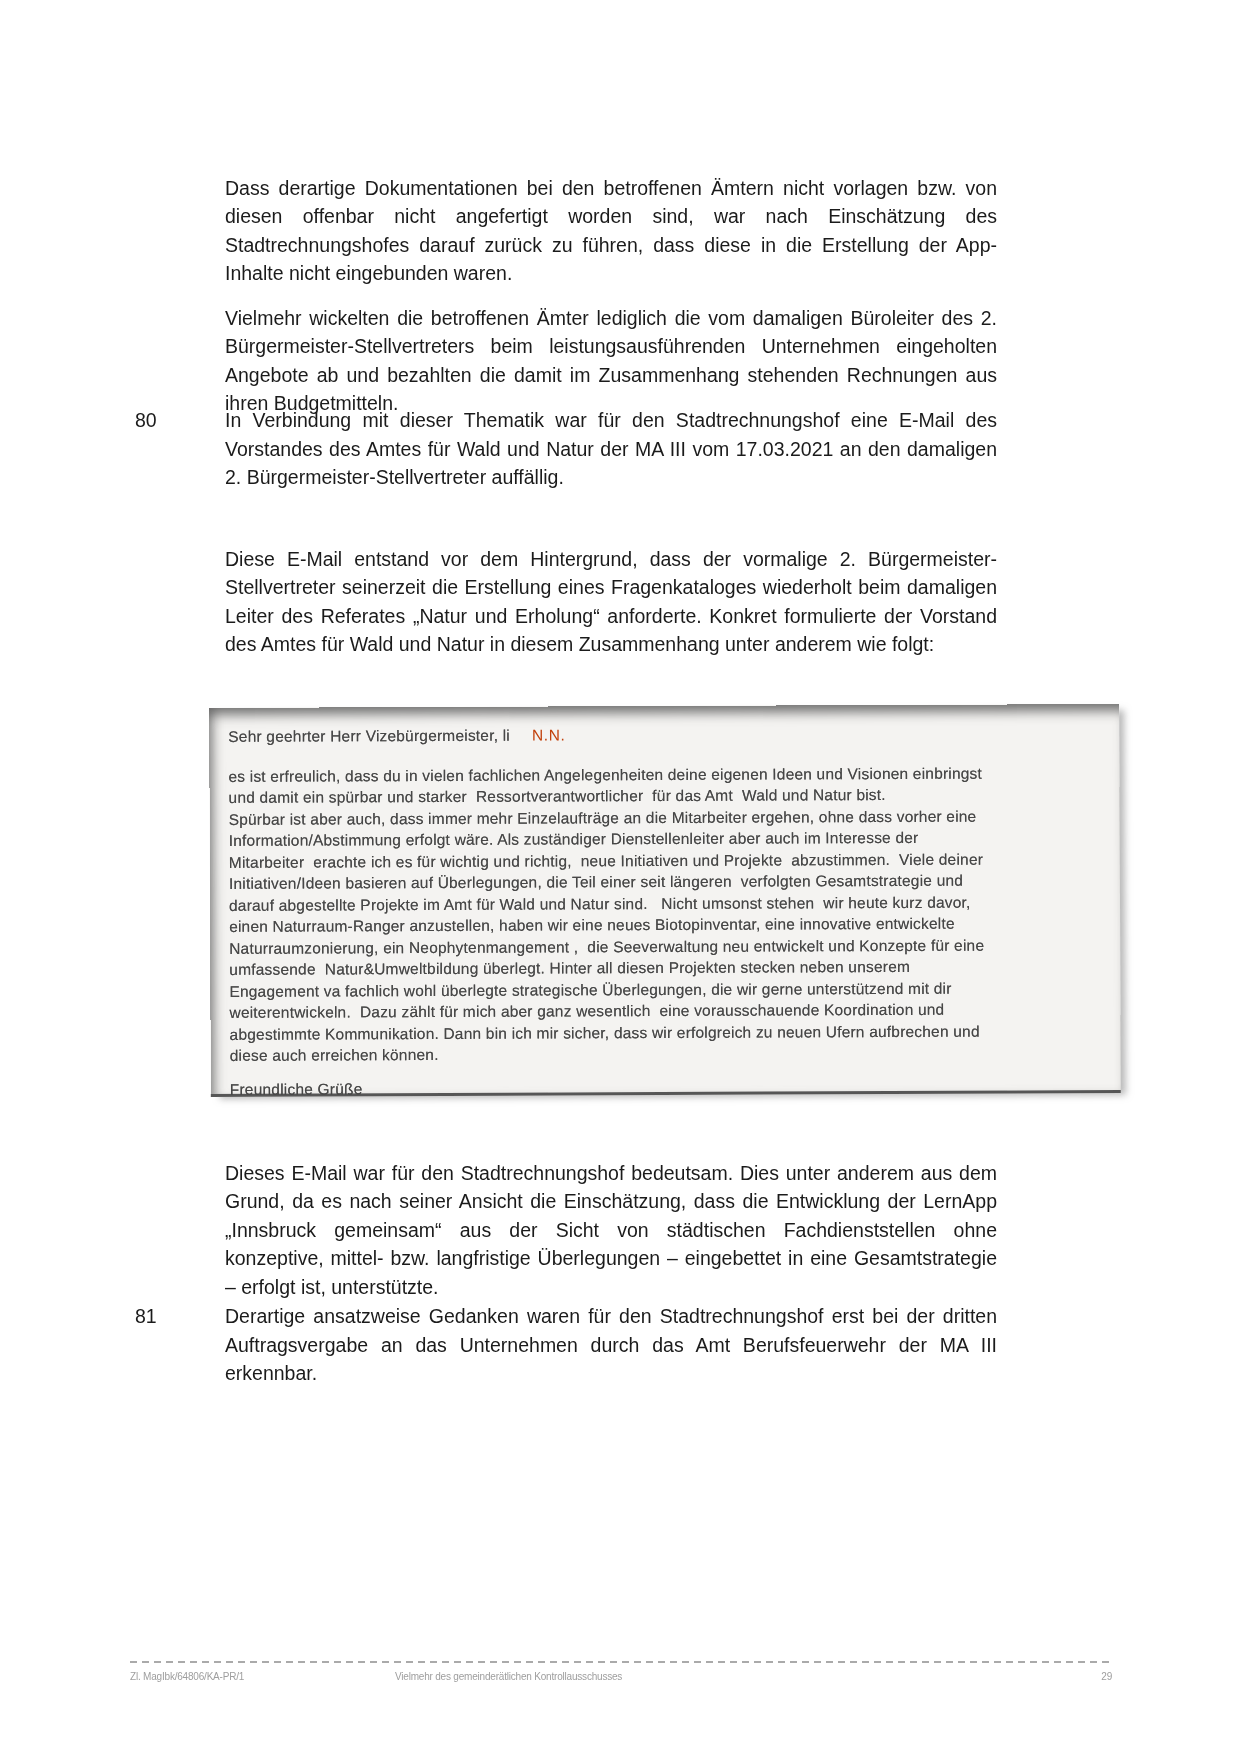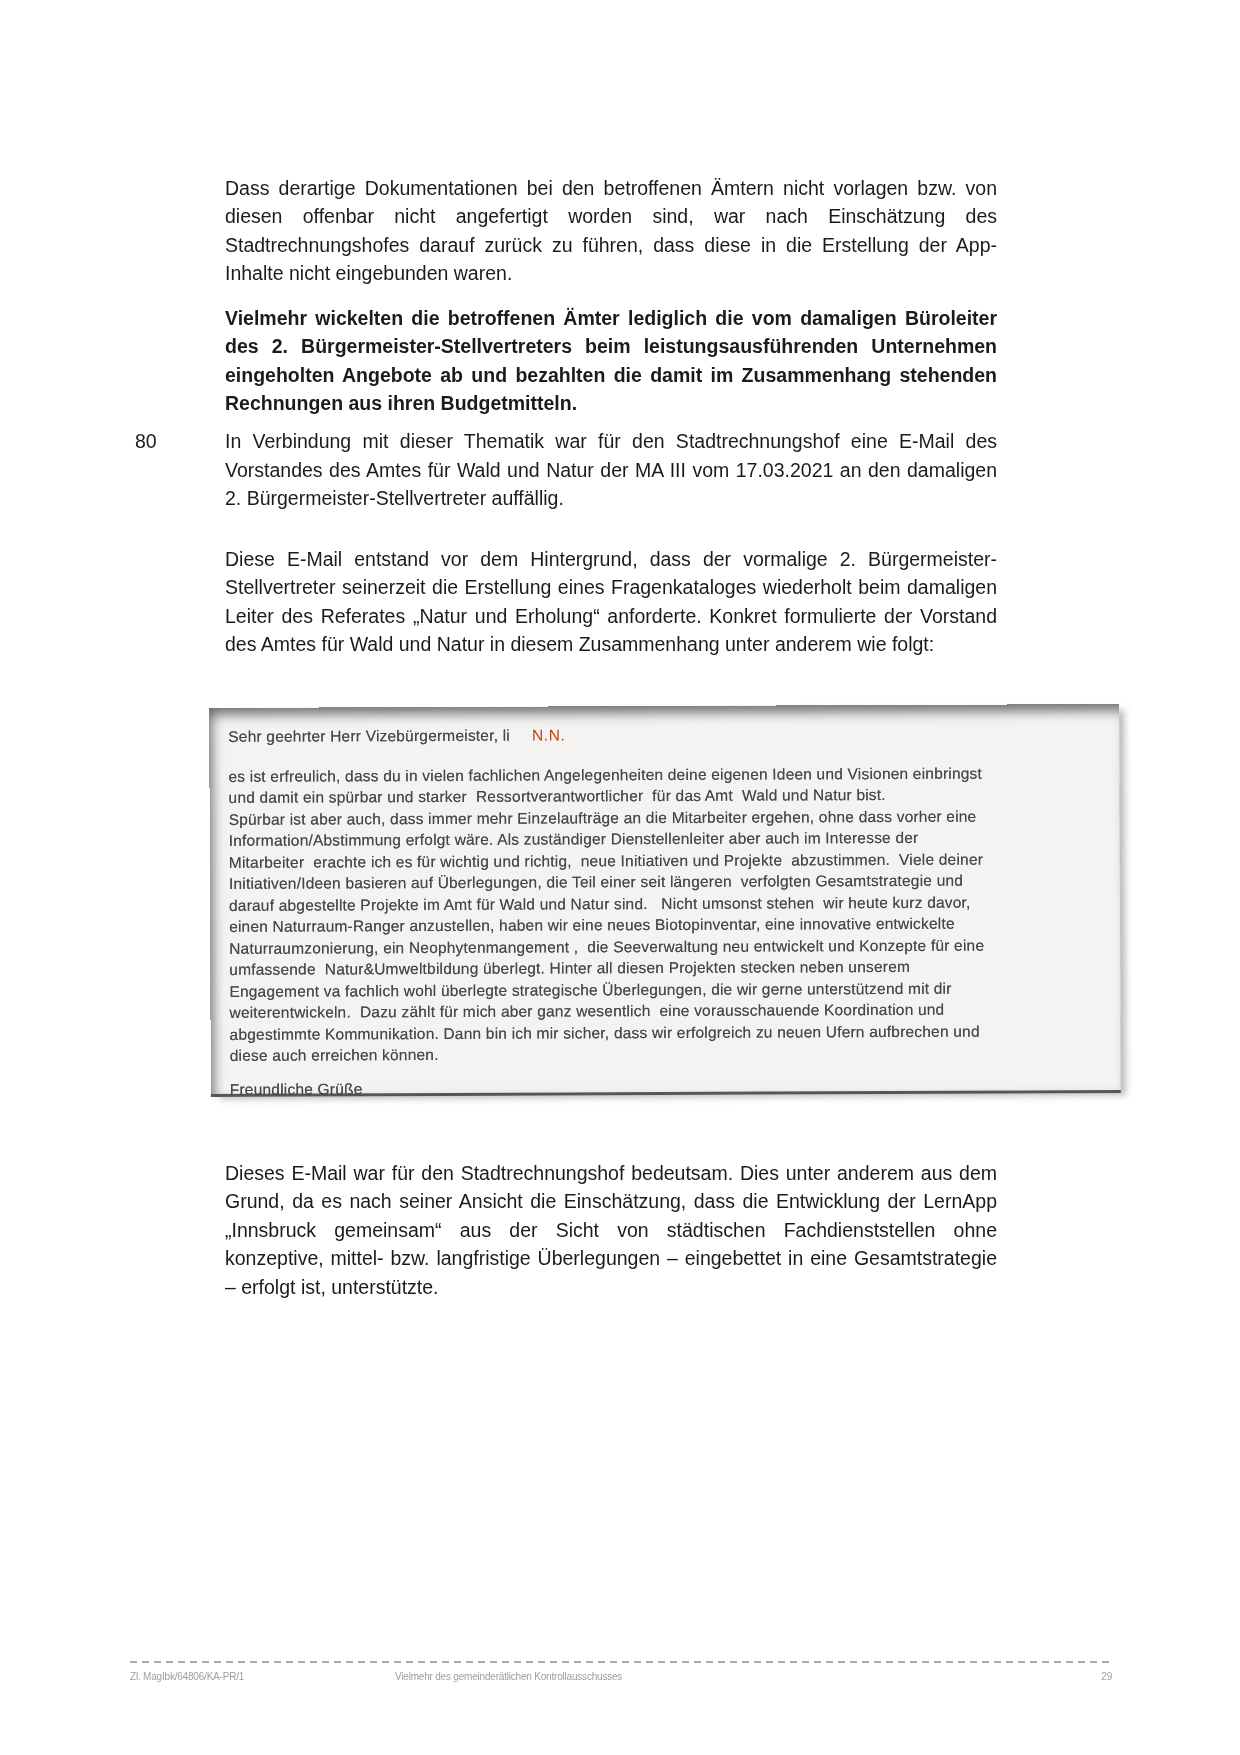--- a/index.html
+++ b/index.html
@@ -83,23 +83,23 @@
   .footer .title{position:absolute;left:265px;top:10px;}
   .footer .pagenum{position:absolute;right:0;top:10px;text-align:center;}
 </style>
 </head>
 <body>
 
 <div class="page">
 
   <p class="para" style="top:146px;">Dass derartige Dokumentationen bei den betroffenen Ämtern nicht vorlagen bzw. von diesen offenbar nicht angefertigt worden sind, war nach Einschätzung des Stadtrechnungshofes darauf zurück zu führen, dass diese in die Erstellung der App-Inhalte nicht eingebunden waren.</p>
 
-  <p class="para" style="top:276px;font-weight:bold;">Vielmehr wickelten die betroffenen Ämter lediglich die vom damaligen Büroleiter des 2. Bürgermeister-Stellvertreters beim leistungsausführenden Unternehmen eingeholten Angebote ab und bezahlten die damit im Zusammenhang stehenden Rechnungen aus ihren Budgetmitteln.</p>
+  <p class="para" style="top:276px;">Vielmehr wickelten die betroffenen Ämter lediglich die vom damaligen Büroleiter des 2. Bürgermeister-Stellvertreters beim leistungsausführenden Unternehmen eingeholten Angebote ab und bezahlten die damit im Zusammenhang stehenden Rechnungen aus ihren Budgetmitteln.</p>
 
-  <div class="para numbered" style="top:419px;">
+  <div class="para numbered" style="top:398px;">
     <span class="margin-num">80</span>
     <span>In Verbindung mit dieser Thematik war für den Stadtrechnungshof eine E-Mail des Vorstandes des Amtes für Wald und Natur der MA III vom 17.03.2021 an den damaligen 2. Bürgermeister-Stellvertreter auffällig.</span>
   </div>
 
   <p class="para" style="top:517px;">Diese E-Mail entstand vor dem Hintergrund, dass der vormalige 2. Bürgermeister-Stellvertreter seinerzeit die Erstellung eines Fragenkataloges wiederholt beim damaligen Leiter des Referates „Natur und Erholung“ anforderte. Konkret formulierte der Vorstand des Amtes für Wald und Natur in diesem Zusammenhang unter anderem wie folgt:</p>
 
   <div class="scan">
     <div class="salutation-row">
       <span>Sehr geehrter Herr Vizebürgermeister, li</span><span class="redaction">N.N.</span>
     </div>
@@ -115,20 +115,24 @@
 umfassende  Natur&amp;Umweltbildung überlegt. Hinter all diesen Projekten stecken neben unserem
 Engagement va fachlich wohl überlegte strategische Überlegungen, die wir gerne unterstützend mit dir
 weiterentwickeln.  Dazu zählt für mich aber ganz wesentlich  eine vorausschauende Koordination und
 abgestimmte Kommunikation. Dann bin ich mir sicher, dass wir erfolgreich zu neuen Ufern aufbrechen und
 diese auch erreichen können.</div>
     <div class="closing">Freundliche Grüße</div>
   </div>
 
   <p class="para" style="top:1131px;">Dieses E-Mail war für den Stadtrechnungshof bedeutsam. Dies unter anderem aus dem Grund, da es nach seiner Ansicht die Einschätzung, dass die Entwicklung der LernApp „Innsbruck gemeinsam“ aus der Sicht von städtischen Fachdienststellen ohne konzeptive, mittel- bzw. langfristige Überlegungen – eingebettet in eine Gesamtstrategie – erfolgt ist, unterstützte.</p>
 
+  <div class="para numbered" style="top:1294px;">
+    <span class="margin-num">81</span>
+    <span>Derartige ansatzweise Gedanken waren für den Stadtrechnungshof erst bei der dritten Auftragsvergabe an das Unternehmen durch das Amt Berufsfeuerwehr der MA III erkennbar.</span>
+  </div>
 
   <div class="footer">
     <div class="rule"></div>
     <span class="ref">Zl. MagIbk/64806/KA-PR/1</span>
     <span class="title">Vielmehr des gemeinderätlichen Kontrollausschusses</span>
     <span class="pagenum">29</span>
   </div>
 
 </div>
 

